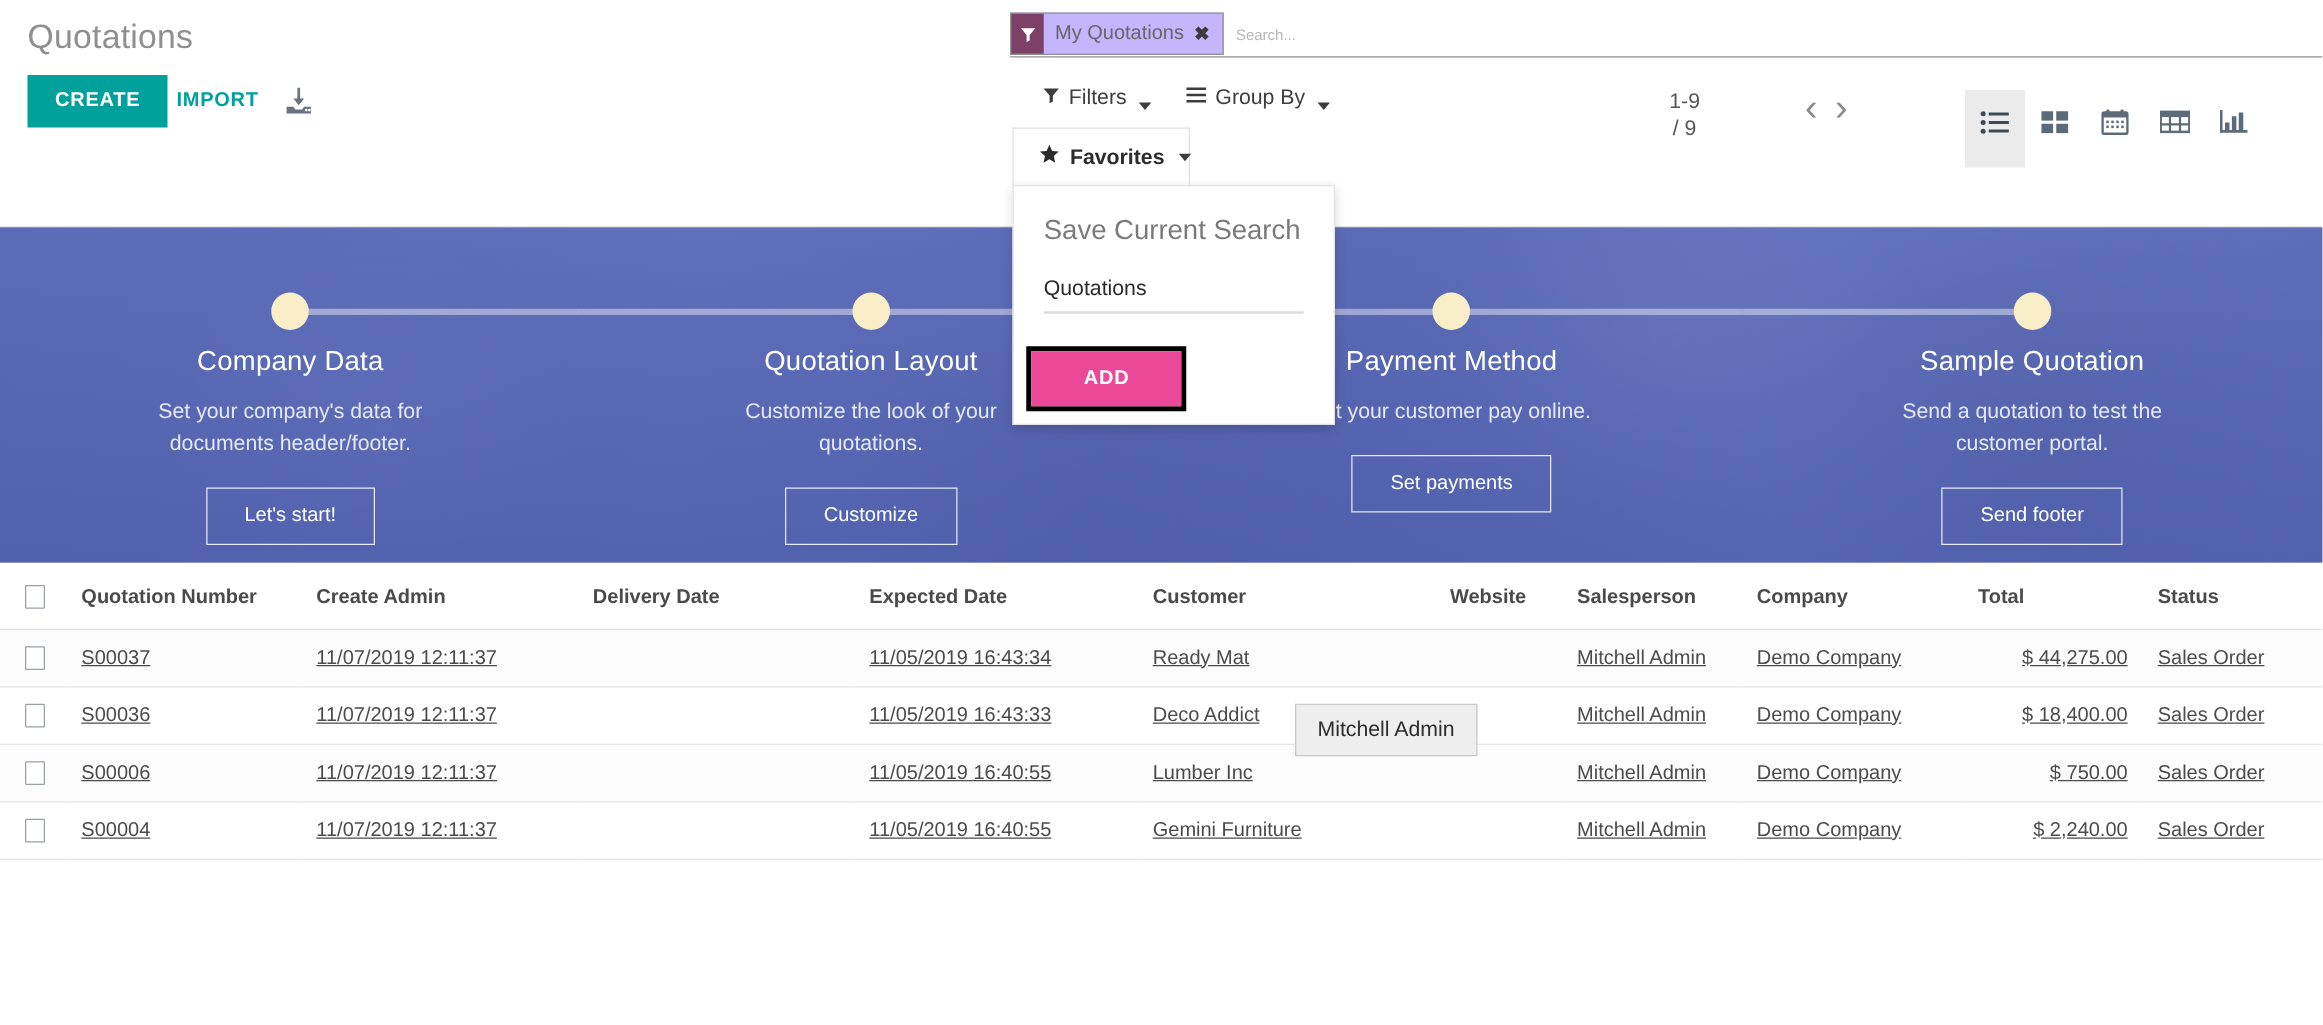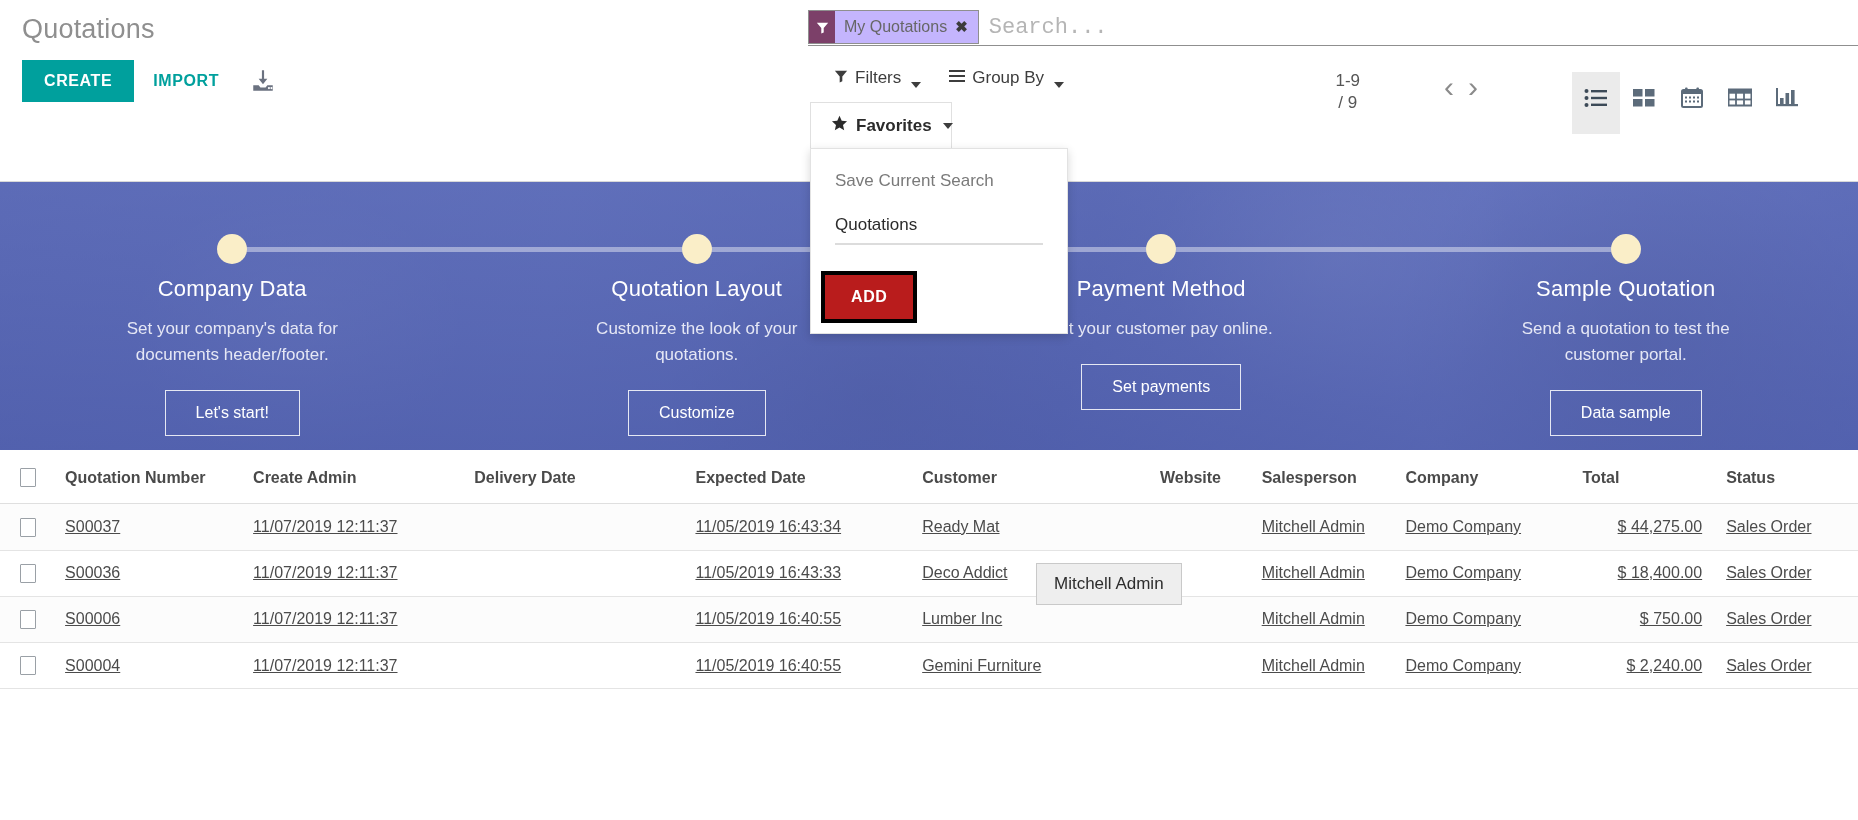--- a/index.html
+++ b/index.html
@@ -16,21 +16,21 @@
     position: relative;
     height: 182px;
     background: #ffffff;
     border-bottom: 1px solid #d8d8d8;
   }
   .cp-left { position: absolute; left: 22px; top: 12px; }
   .page-title {
     font-size: 27px; color: #8f8f8f; font-weight: 400;
     letter-spacing: 0.2px; line-height: 34px;
   }
-  .btn-row { display: flex; align-items: center; gap: 12px; margin-top: 14px; }
+  .btn-row { display: flex; align-items: center; gap: 0; margin-top: 14px; }
   .btn-create {
     background: #00a09d; color: #ffffff;
     border: none; padding: 12px 22px;
     font-size: 16px; font-weight: 700; letter-spacing: 0.6px;
     font-family: "Liberation Sans", sans-serif;
     cursor: pointer;
   }
   .btn-import {
     background: none; border: none; color: #00a09d;
     font-size: 16px; font-weight: 700; letter-spacing: 0.6px;
@@ -65,22 +65,22 @@
   .facet-label {
     padding: 0 6px 0 9px; font-size: 16px; color: #666666;
     display: flex; align-items: center; white-space: nowrap;
   }
   .facet-x {
     padding: 0 10px 0 2px; font-size: 15px; color: #3b3b3b;
     font-weight: 700; cursor: pointer; display: flex; align-items: center;
   }
   .search-input {
     flex: 1; border: none; outline: none;
-    font-size: 22px; color: #c2410c; padding-left: 10px;
-    font-family: Liberation Mono, monospace;
+    font-size: 12px; color: #c2410c; padding-left: 10px;
+    font-family: Liberation Sans, sans-serif;
     background: transparent;
   }
   .search-input::placeholder { color: #b5b5b5; }
 
   
   .dd-row {
     position: absolute; left: 820px; top: 58px;
     display: flex; align-items: flex-start; gap: 0;
   }
   .dd-toggle {
@@ -138,38 +138,38 @@
 
   
   .fav-menu {
     position: absolute; left: 810px; top: 148px;
     width: 258px; background: #ffffff;
     border: 1px solid #e2e2e2;
     box-shadow: 0 3px 9px rgba(0,0,0,.16);
     z-index: 40; padding: 6px 0 0 0;
   }
   .fav-item {
-    padding: 16px 24px; font-size: 17px; color: #7a7a7a;
+    padding: 16px 24px; font-size: 22px; color: #7a7a7a;
     cursor: pointer; white-space: nowrap;
   }
   .hl-box {
     border: 4px solid #000000;
     margin: 0 -1px;
   }
   .fav-save-section { padding: 2px 24px 16px 24px; }
   .fav-input {
     width: 100%; border: none; border-bottom: 2px solid #dcdcdc;
     font-size: 17px; color: #2b2b2b; padding: 6px 0 8px 0;
     outline: none; background: transparent;
     font-family: "Liberation Sans", sans-serif;
   }
   .add-wrap { display: inline-block; padding: 10px 54px 10px 10px; }
   .btn-add {
-    background: #b91c1c; color: #ffffff; border: none;
-    padding: 13px 26px; font-size: 16px; font-weight: 700;
+    background: #ec4899; color: #ffffff; border: none;
+    padding: 13px 42px; font-size: 16px; font-weight: 700;
     letter-spacing: 0.6px; cursor: pointer;
     font-family: "Liberation Sans", sans-serif;
   }
   .add-outline { border: 4px solid #000000; display: inline-block; }
 
   
   .banner {
     position: relative; height: 268px; overflow: hidden;
     background: #5a6bb8;
   }
@@ -424,21 +424,21 @@
         <div class="step-title">Payment Method</div>
         <div class="step-desc">Let your customer pay online.</div>
         <button class="step-btn">Set payments</button>
       </div>
 
       <div class="step">
         <div class="step-line last"></div>
         <div class="dot"></div>
         <div class="step-title">Sample Quotation</div>
         <div class="step-desc">Send a quotation to test the customer portal.</div>
-        <button class="step-btn">Data sample</button>
+        <button class="step-btn">Send footer</button>
       </div>
 
     </div>
   </div>
 
   <div class="list-wrap">
     <table class="olist">
       <thead>
         <tr>
           <th class="col-check">

